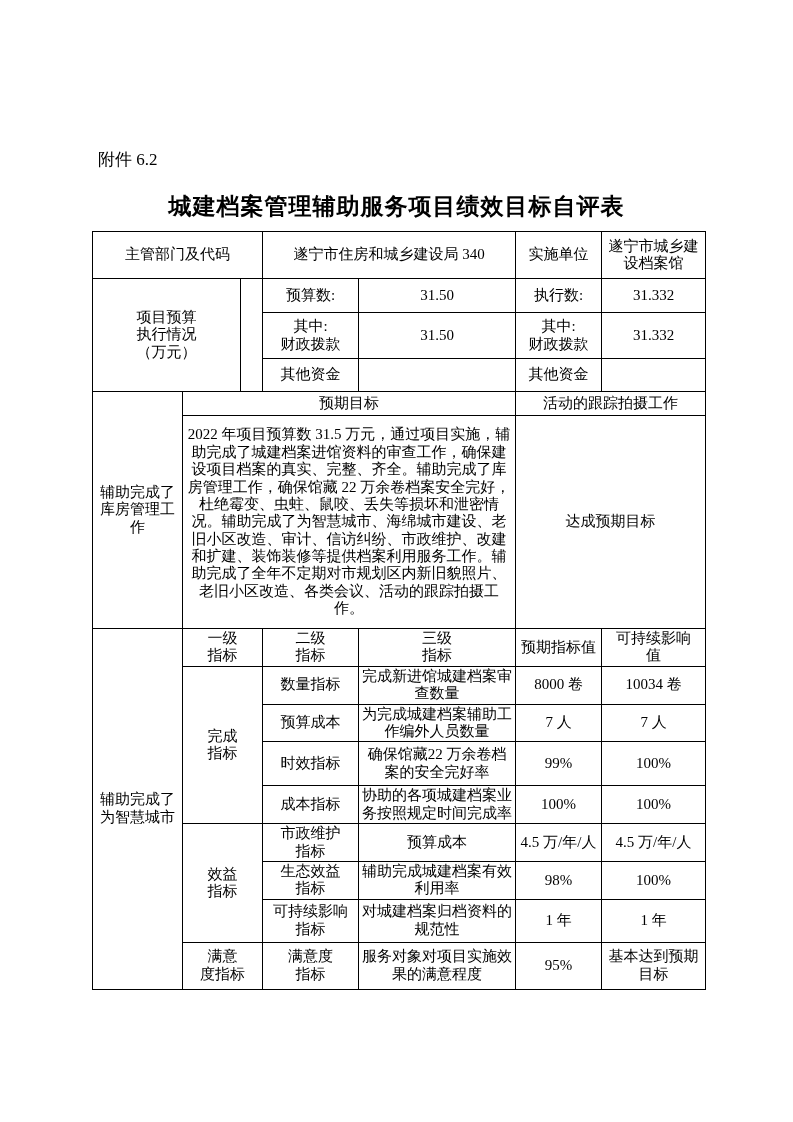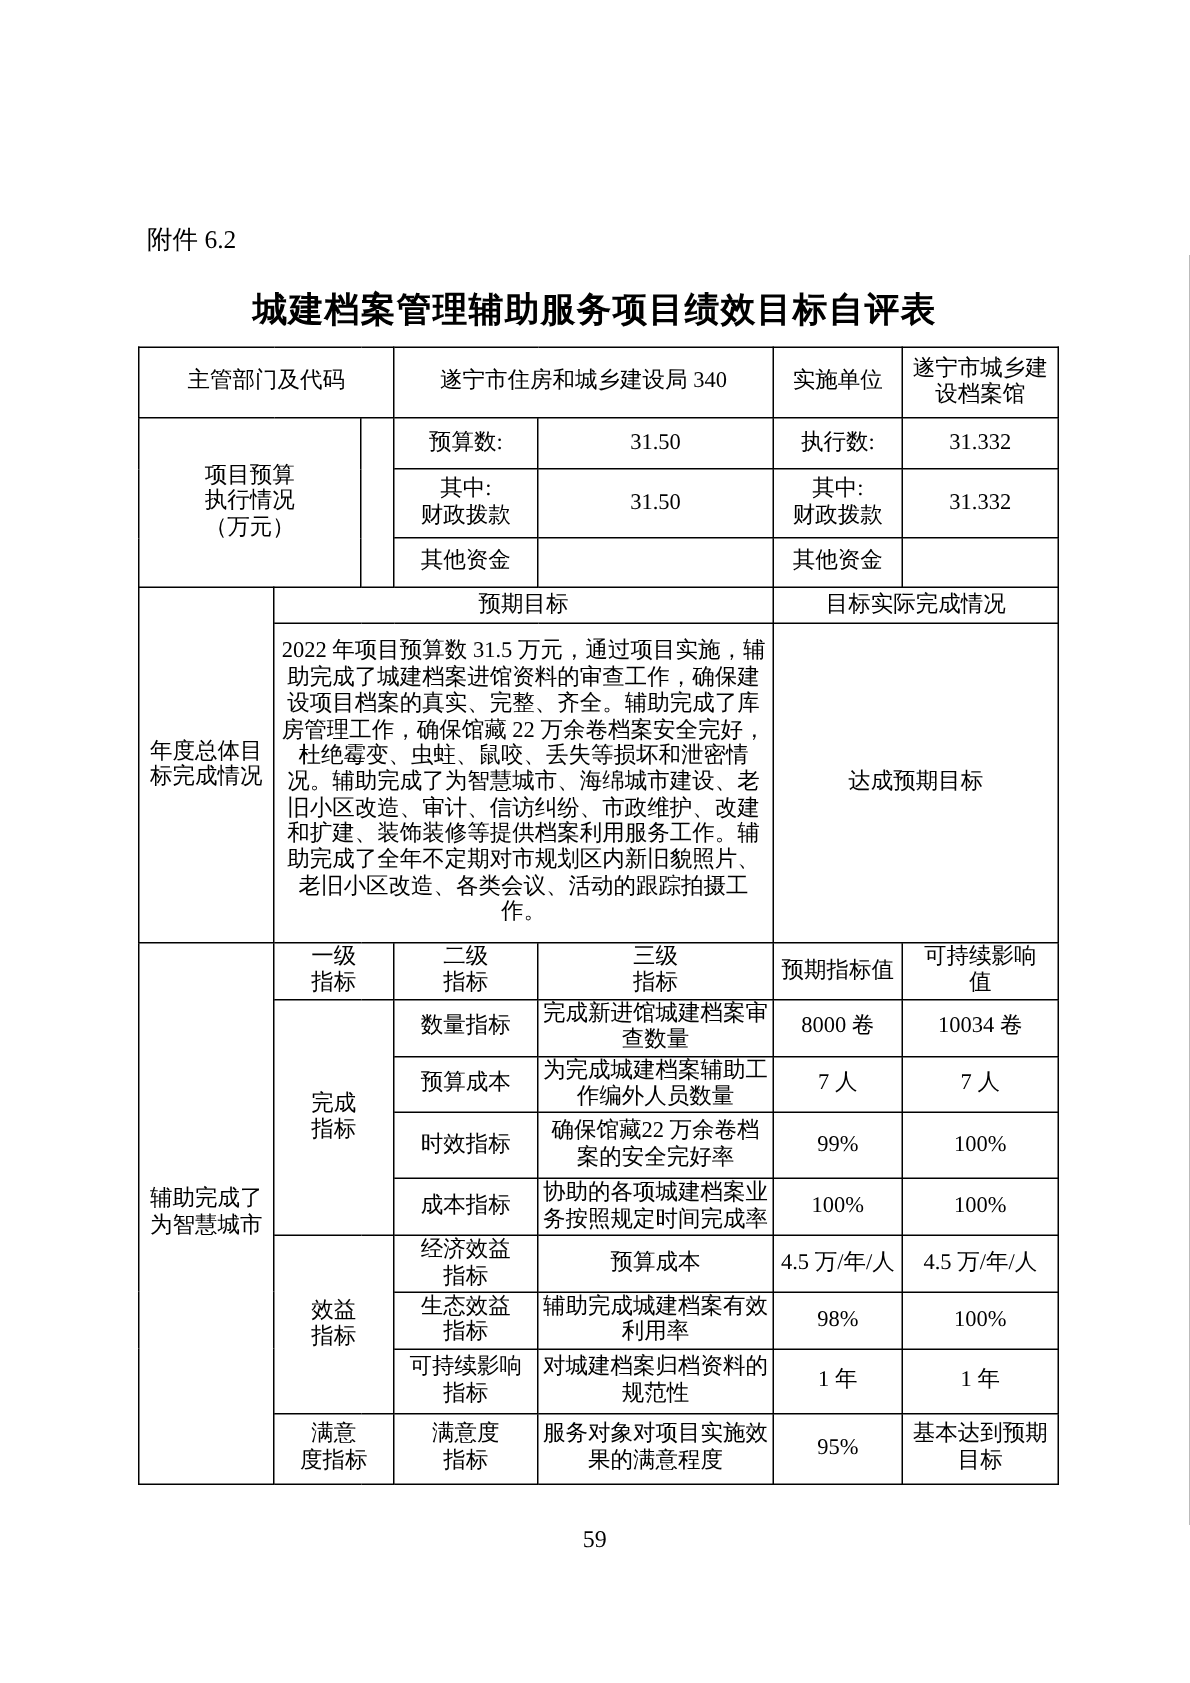--- a/index.html
+++ b/index.html
@@ -97,23 +97,23 @@
       </tr>
 
       <tr style="height:33px">
         <td>其他资金</td>
         <td></td>
         <td>其他资金</td>
         <td></td>
       </tr>
 
       <tr style="height:24px">
-        <td rowspan="2">年度总体目标完成情况</td>
+        <td rowspan="2">辅助完成了库房管理工作</td>
         <td colspan="4">预期目标</td>
-        <td colspan="2">目标实际完成情况</td>
+        <td colspan="2">活动的跟踪拍摄工作</td>
       </tr>
 
       <tr style="height:213px">
         <td colspan="4" class="goal-text">2022 年项目预算数 31.5 万元，通过项目实施，辅助完成了城建档案进馆资料的审查工作，确保建设项目档案的真实、完整、齐全。辅助完成了库房管理工作，确保馆藏 22 万余卷档案安全完好，杜绝霉变、虫蛀、鼠咬、丢失等损坏和泄密情况。辅助完成了为智慧城市、海绵城市建设、老旧小区改造、审计、信访纠纷、市政维护、改建和扩建、装饰装修等提供档案利用服务工作。辅助完成了全年不定期对市规划区内新旧貌照片、老旧小区改造、各类会议、活动的跟踪拍摄工作。</td>
         <td colspan="2">达成预期目标</td>
       </tr>
 
       <tr style="height:34px">
         <td rowspan="9">辅助完成了为智慧城市</td>
         <td colspan="2" class="pre">一级
@@ -153,21 +153,21 @@
       <tr style="height:35px">
         <td>成本指标</td>
         <td>协助的各项城建档案业务按照规定时间完成率</td>
         <td>100%</td>
         <td>100%</td>
       </tr>
 
       <tr style="height:33px">
         <td colspan="2" rowspan="3" class="pre">效益
 指标</td>
-        <td class="pre">经济效益
+        <td class="pre">市政维护
 指标</td>
         <td>预算成本</td>
         <td>4.5 万/年/人</td>
         <td>4.5 万/年/人</td>
       </tr>
 
       <tr style="height:35px">
         <td class="pre">生态效益
 指标</td>
         <td>辅助完成城建档案有效利用率</td>
@@ -189,15 +189,14 @@
         <td class="pre">满意度
 指标</td>
         <td>服务对象对项目实施效果的满意程度</td>
         <td>95%</td>
         <td class="pre">基本达到预期
 目标</td>
       </tr>
     </tbody>
   </table>
 
-  <div class="page-number">59</div>
 
 </div>
 
 </body></html>

